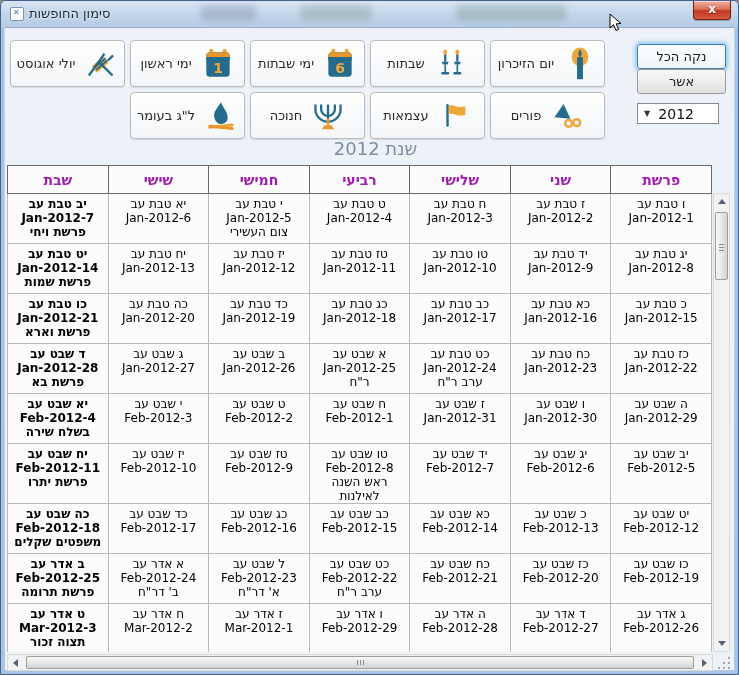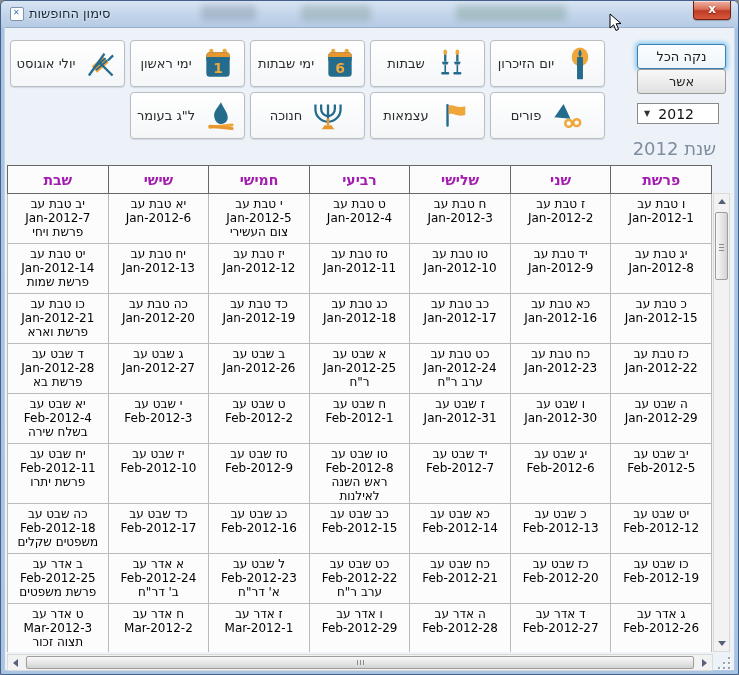--- a/index.html
+++ b/index.html
@@ -38,29 +38,29 @@
   .side { position:absolute; top:16px; right:8px; width:89px; }
   .win-btn { width:89px; height:25px; font-size:13px; color:#222; text-align:center; line-height:23px;
     background:linear-gradient(#f7f7f7,#ebebeb 60%,#dfdfdf); border:1px solid #9b9b9b; border-radius:3px; cursor:pointer; }
   .win-btn.focused { border:1px solid #3c7fb1; box-shadow:0 0 4px 2px #8ecaef; background:linear-gradient(#fbfdfe,#eef6fb); }
   .confirm { }
   .year-combo { margin-top:9px; width:82px; height:21px; background:#fff; border:1px solid #8a8a8a;
     display:flex; direction:rtl; align-items:center; font-size:14px; color:#111; cursor:pointer; }
   .year-combo .val { flex:1; text-align:right; padding-right:24px; }
   .year-combo .arrow { width:18px; text-align:center; font-size:8px; color:#333; }
   
-  .year-title { position:absolute; top:110px; left:6px; width:705px; 
+  .year-title { position:absolute; top:110px; left:18px; width:705px; text-align:center;
     font-size:18px; color:#7e8e9e; direction:rtl; }
   
   .cal-viewport { position:absolute; top:137px; left:2px; width:705px; height:487px; overflow:hidden; background:#fff; }
   table.cal { border-collapse:collapse; table-layout:fixed; width:705px; direction:rtl; }
   table.cal th { height:28px; background:#fcfcfc; border:1px solid #676767; font-size:14px; font-weight:bold; color:#a21caf; }
   table.cal td { height:50px; background:#fcfcfc; border:1px solid #bababa; vertical-align:top; padding-top:3px;
     text-align:center; font-size:12px; color:#000; line-height:14px; cursor:pointer; }
-  table.cal td.sat { font-weight:normal; }
+  table.cal td.sat { font-weight:bold; }
   
   .vscroll { position:absolute; left:708px; top:165px; width:17px; height:459px;
     background:#f2f2f2; border:1px solid #dadada; }
   .sb-up, .sb-down { position:absolute; left:0; width:15px; height:16px; }
   .sb-up { top:0; } .sb-down { bottom:0; }
   .tri-up { position:absolute; left:4px; top:5px; width:0; height:0; border-left:4px solid transparent; border-right:4px solid transparent; border-bottom:5px solid #55617a; }
   .tri-down { position:absolute; left:4px; top:6px; width:0; height:0; border-left:4px solid transparent; border-right:4px solid transparent; border-top:5px solid #55617a; }
   .v-thumb { position:absolute; left:1px; right:1px; top:18px; height:68px;
     background:linear-gradient(90deg,#f8f8f8,#e4e4e4 60%,#d2d2d2); border:1px solid #9d9d9d; border-radius:2px; }
   .v-grip { position:absolute; left:3px; right:3px; top:31px; height:1px; background:#8b8b8b; box-shadow:0 3px 0 #8b8b8b, 0 6px 0 #8b8b8b; }
@@ -484,21 +484,21 @@
                 <div>א' דר"ח</div>
               </td>
               <td>
                 <div>א אדר עב</div>
                 <div>24-Feb-2012</div>
                 <div>ב' דר"ח</div>
               </td>
               <td class="sat">
                 <div>ב אדר עב</div>
                 <div>25-Feb-2012</div>
-                <div>פרשת משפטים</div>
+                <div>פרשת תרומה</div>
               </td>
             </tr>
             <tr>
               <td>
                 <div>ג אדר עב</div>
                 <div>26-Feb-2012</div>
               </td>
               <td>
                 <div>ד אדר עב</div>
                 <div>27-Feb-2012</div>

